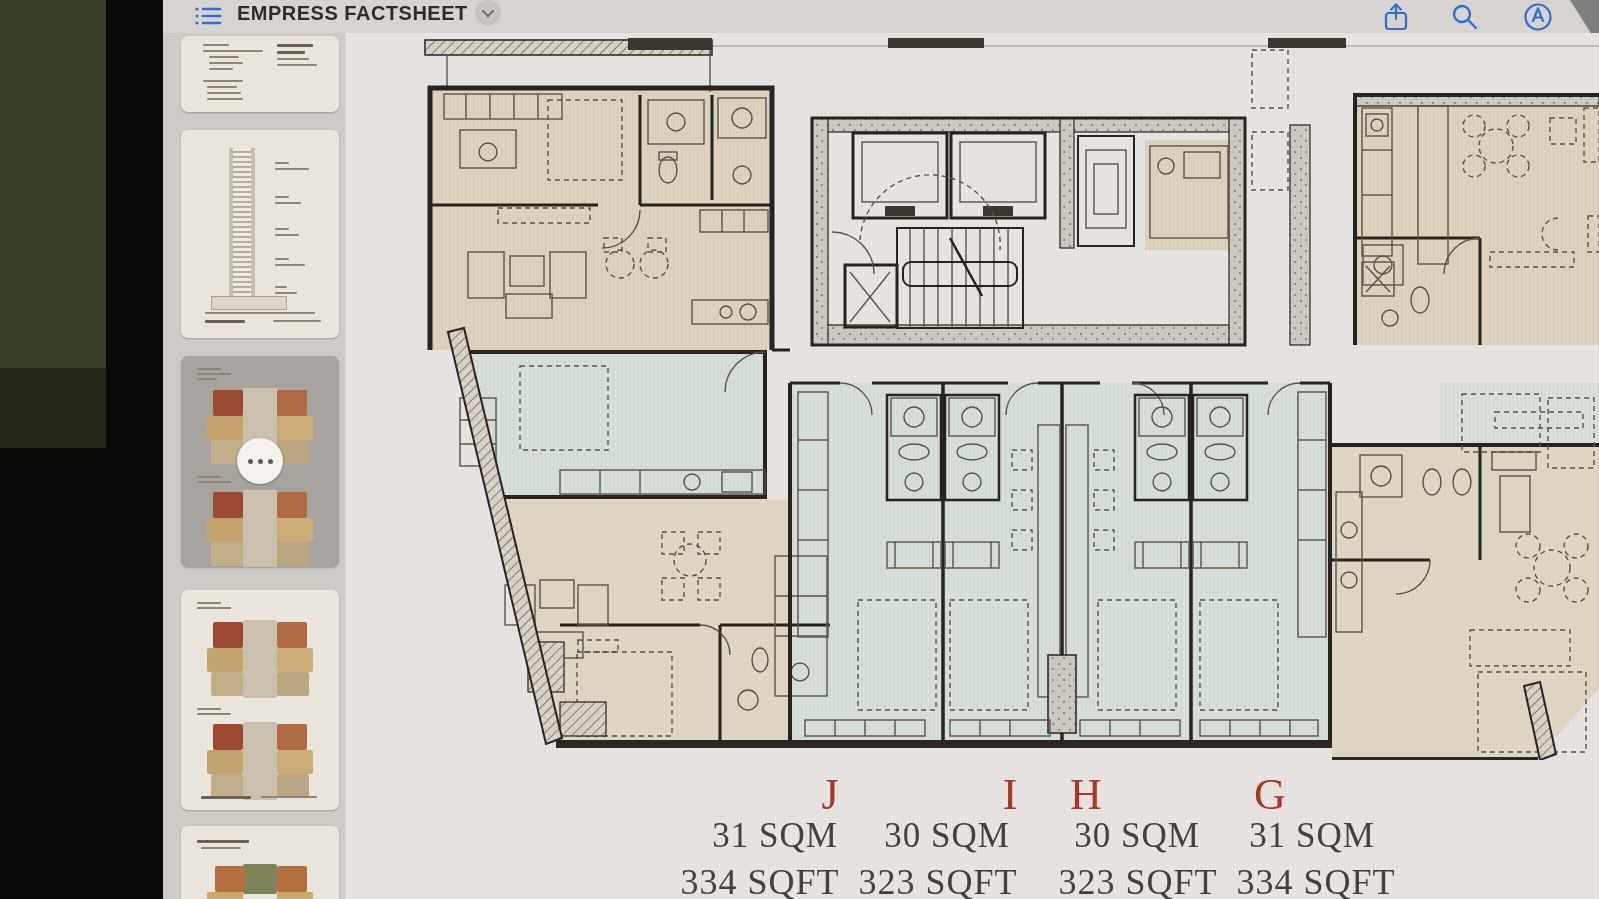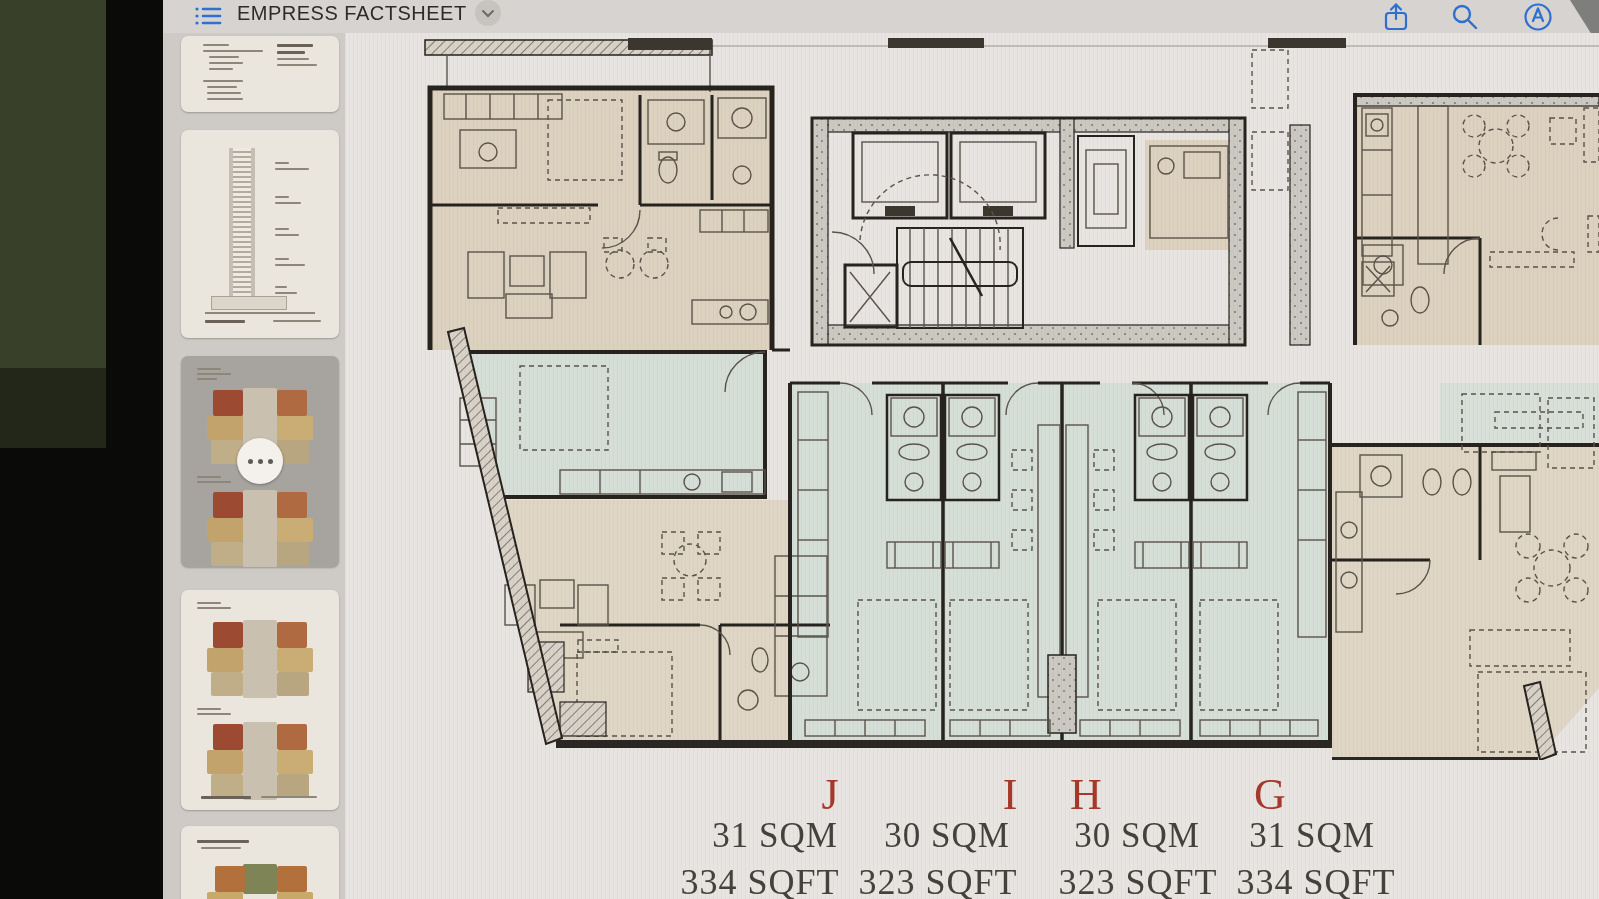--- a/index.html
+++ b/index.html
@@ -9,21 +9,21 @@
   .desk { position:absolute; left:0; top:0; width:163px; height:899px; background:#0a0a09; }
   .desk-green { position:absolute; left:0; top:0; width:106px; height:368px; background:#39402a; }
   .desk-green2 { position:absolute; left:0; top:368px; width:106px; height:80px; background:#23271a; }
 
   
   .app { position:absolute; left:163px; top:0; width:1436px; height:899px; background:#d7d4d1; }
 
   
   .toolbar { position:absolute; left:0; top:0; width:1436px; height:33px; background:#d6d3d0; }
   .tb-icon { position:absolute; top:2px; width:30px; height:30px; }
-  .tb-title { position:absolute; left:74px; top:2px; font-size:20px; font-weight:400; letter-spacing:.5px; color:#2d2c2a; white-space:nowrap; }
+  .tb-title { position:absolute; left:74px; top:2px; font-size:20px; font-weight:700; letter-spacing:.5px; color:#2d2c2a; white-space:nowrap; }
   .tb-chev { position:absolute; left:312px; top:0px; width:26px; height:26px; background:#c7c4c0; border-radius:50%; display:flex; align-items:center; justify-content:center; }
   .corner-shadow { position:absolute; right:0; top:0; width:44px; height:46px; background:#6f6f6d; clip-path:polygon(34% 0, 100% 0, 100% 100%); opacity:.85; }
 
   
   .sidebar { position:absolute; left:0; top:33px; width:182px; height:866px; background:#cecbc7; overflow:hidden; }
   .thumb { position:absolute; left:18px; width:158px; background:#eae5dd; border-radius:7px; box-shadow:0 1px 2px rgba(0,0,0,.25); overflow:hidden; }
   .thumb.sel { background:#a7a39f; }
   .bar { position:absolute; height:2px; background:#8d867b; border-radius:1px; }
   .bar.dark { background:#6a6258; height:3px; }
 

